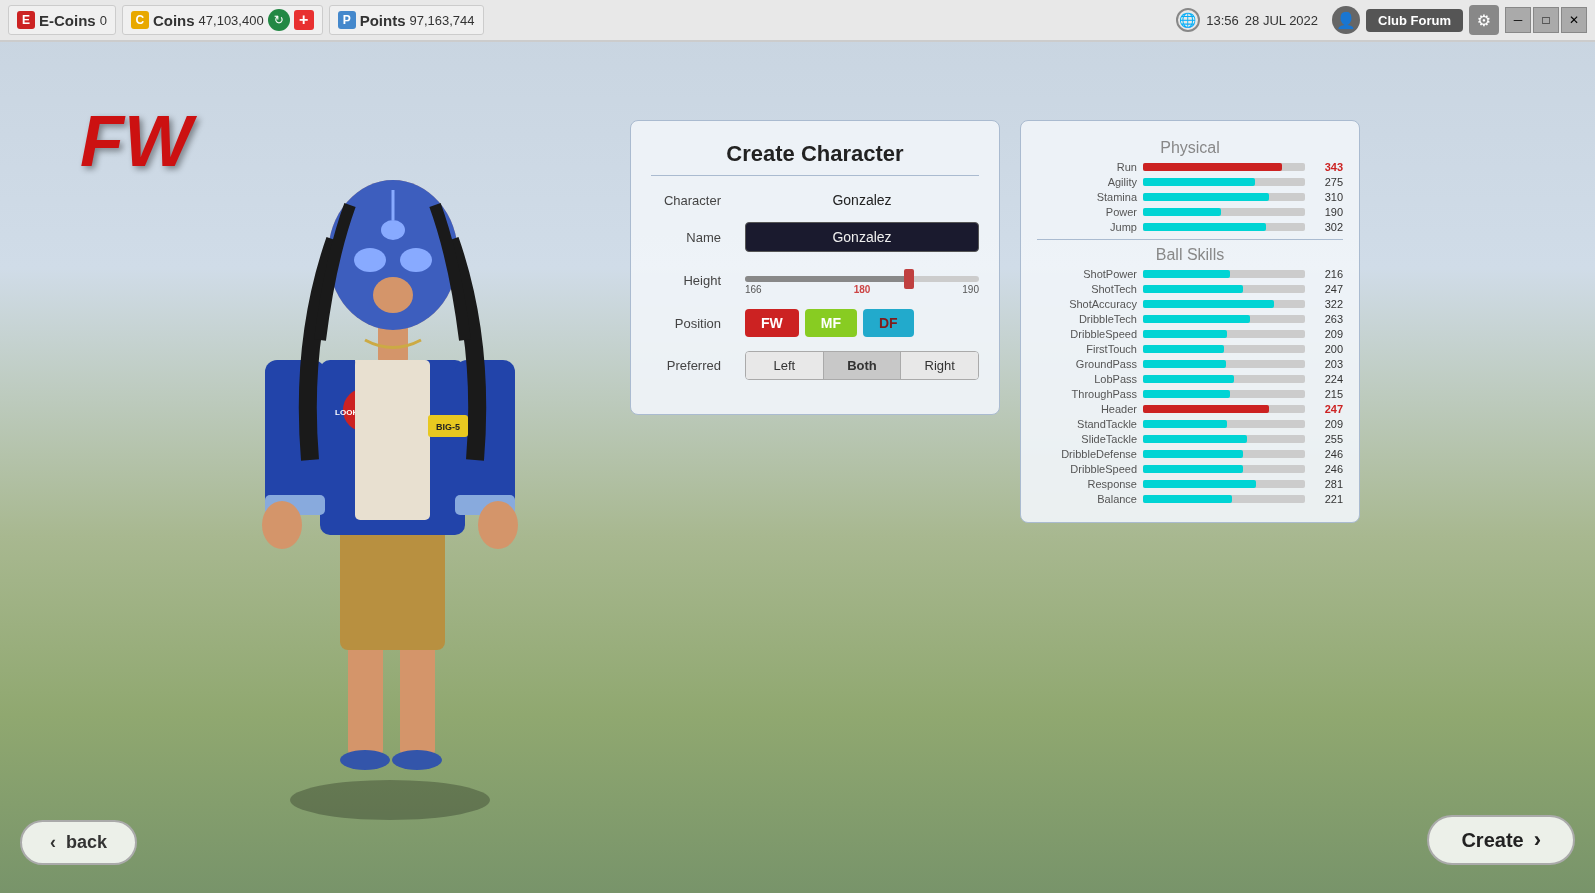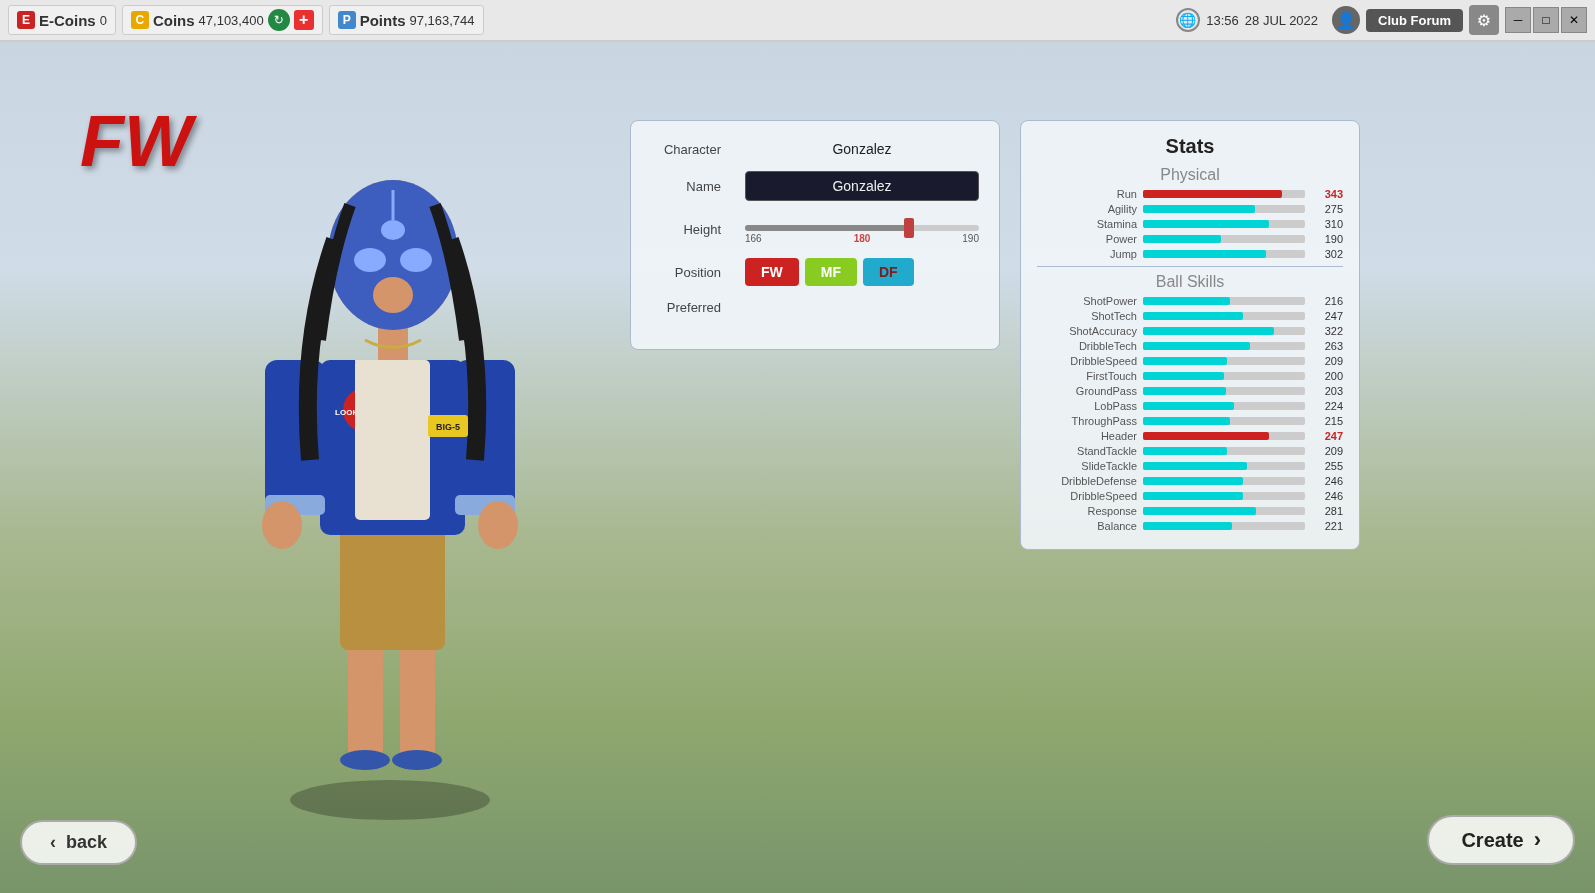--- a/index.html
+++ b/index.html
@@ -486,20 +486,21 @@
     <path d="M 235 145 Q 255 200 265 280" stroke="#1a1a1a" stroke-width="12" fill="none"></path>
 
     <rect x="228" y="355" width="40" height="22" rx="3" fill="#e8c820"></rect>
     <text x="248" y="370" text-anchor="middle" font-size="9" fill="#222" font-weight="bold">BIG-5</text>
 
     <path d="M 165 280 Q 193 295 221 280" stroke="#ccaa44" stroke-width="3" fill="none"></path>
   </svg>
 </div>
 
 <div class="create-panel">
+  <div class="create-panel-title">Create Character</div>
 
   <div class="form-row">
     <span class="form-label">Character</span>
     <span class="form-value">Gonzalez</span>
   </div>
 
   <div class="form-row">
     <span class="form-label">Name</span>
     <input class="name-input" type="text" value="Gonzalez" style="">
   </div>
@@ -523,25 +524,29 @@
     <span class="form-label">Position</span>
     <div class="position-btns">
       <button class="pos-btn pos-fw">FW</button>
       <button class="pos-btn pos-mf">MF</button>
       <button class="pos-btn pos-df">DF</button>
     </div>
   </div>
 
   <div class="form-row">
     <span class="form-label">Preferred</span>
+    <div class="preferred-btns">
+      <button class="pref-btn">Left</button>
+      <button class="pref-btn active">Both</button>
+      <button class="pref-btn">Right</button>
+    </div>
   </div>
 </div>
 
 <div class="stats-panel">
-  <div class="stats-title">Stats</div>
   <div class="stats-section-label">Physical</div>
 
   <div id="stats-rows-container">
       <div class="stat-row">
         <span class="stat-name">Run</span>
         <div class="stat-bar-container">
           <div class="stat-bar-fill red" style="width: 86%;"></div>
         </div>
         <span class="stat-value red">343</span>
       </div>

